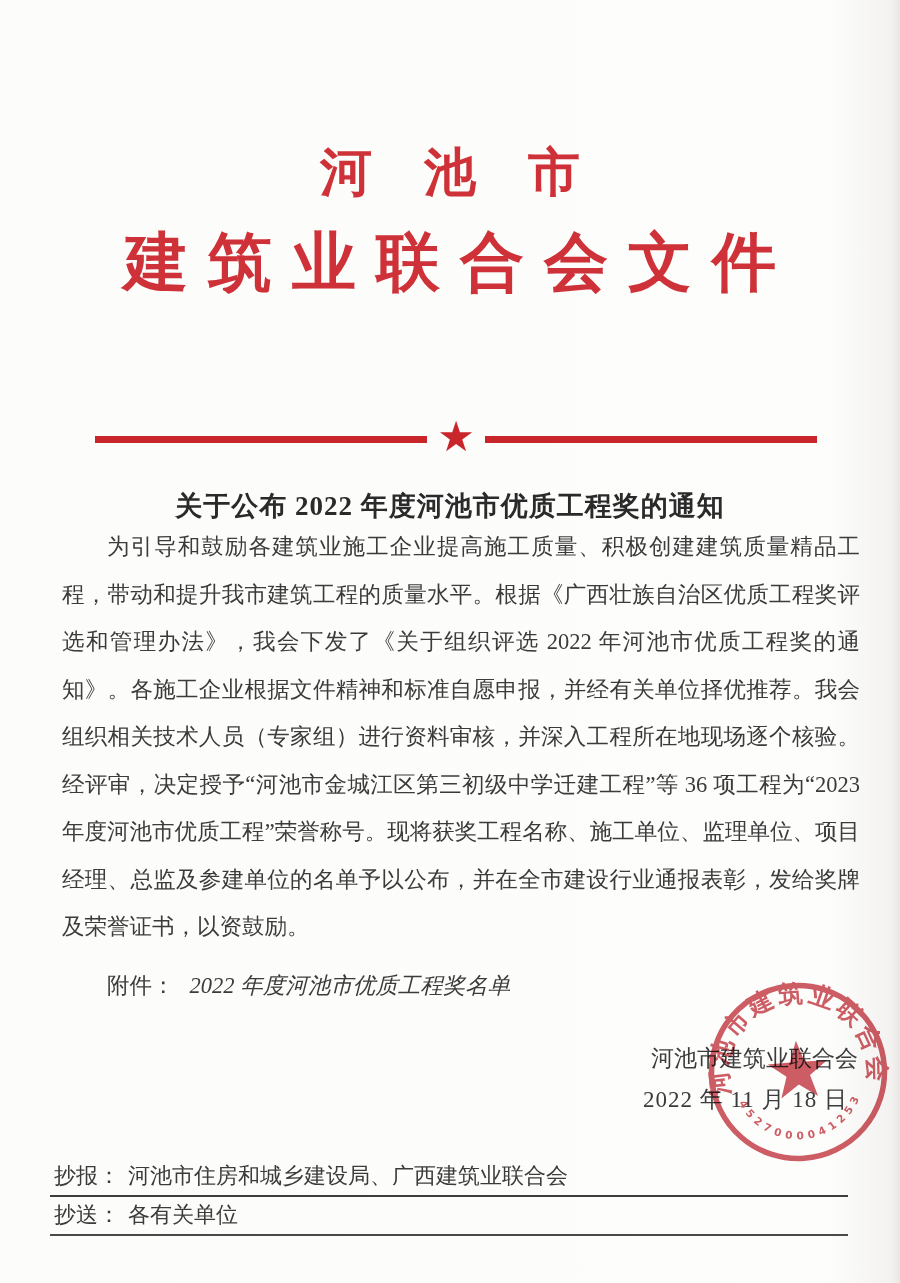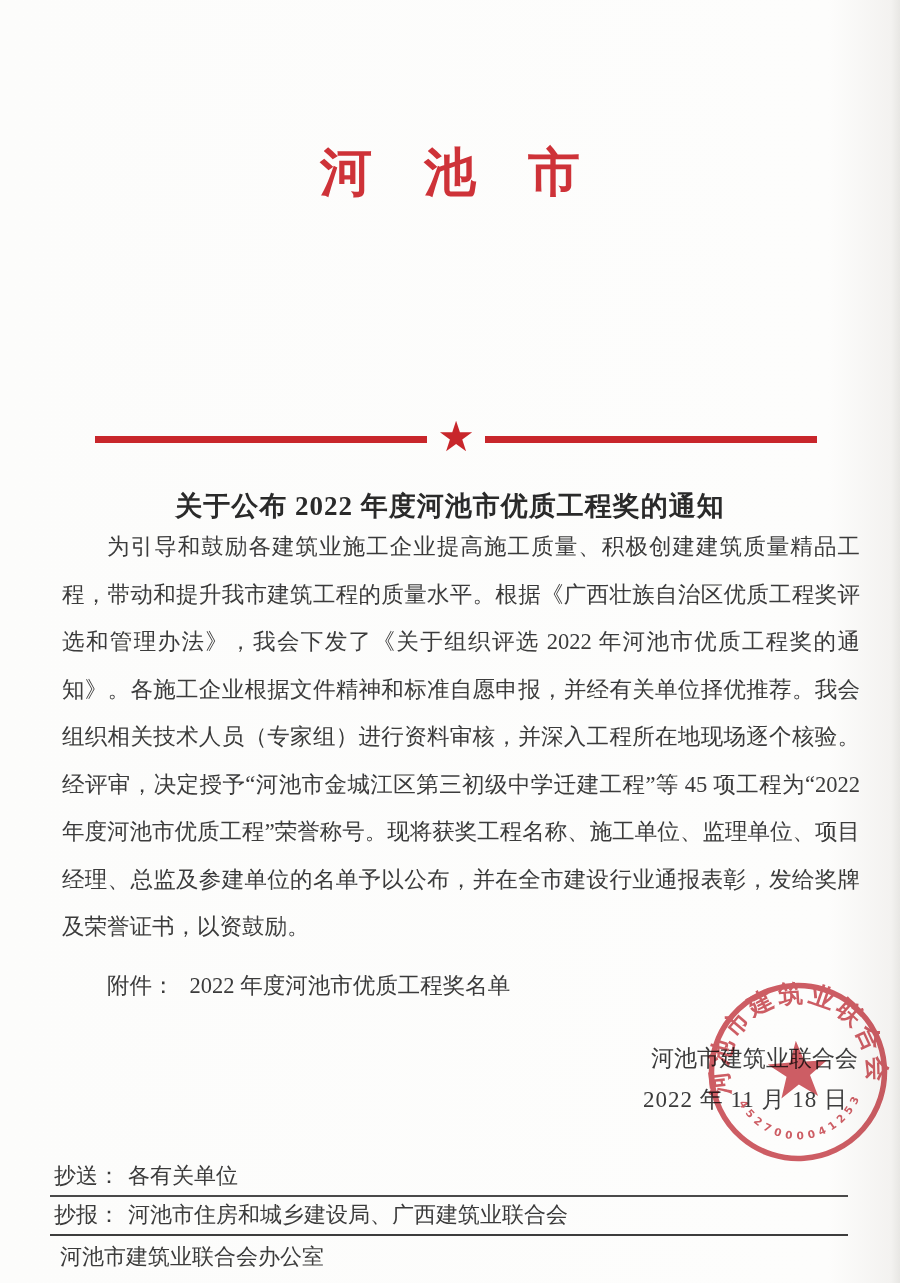--- a/index.html
+++ b/index.html
@@ -64,21 +64,21 @@
   
   .body-block {
     position: absolute; top: 523px; left: 62px; width: 798px;
     font-size: 22.5px; line-height: 47.5px;
     text-align: justify;
     color: var(--text, #3b3b3b);
   }
   .body-block p { margin: 0; }
   .para { text-indent: 2em; }
   .attachment { text-indent: 2em; margin-top: 11px !important; }
-  .attachment-text { margin-left: 15px; }
+  .attachment-text { margin-left: 15px; font-style: italic; }
 
   
   .signature {
     position: absolute; top: 1038px; left: 0; width: 858px;
     text-align: right;
     font-size: 23px; line-height: 41px;
     color: var(--text, #3b3b3b);
   }
   .signature .sig-date { padding-right: 10px; letter-spacing: 1px; }
 
@@ -115,50 +115,50 @@
   .cc-row2 { border-bottom: 2px solid #4a4a4a; }
   .cc-label { margin-right: 8px; }
   .office-row { padding: 6px 0 0 10px; }
 </style>
 </head>
 <body>
 
 <div class="page">
 
   <div class="lh-city">河池市</div>
+  <div class="lh-org">建筑业联合会文件</div>
 
 
   <div class="red-rule">
     <span class="rule-line"></span>
     <span class="rule-star">★</span>
     <span class="rule-line"></span>
   </div>
 
   <h1 class="doc-title">关于公布 2022 年度河池市优质工程奖的通知</h1>
 
   <div class="body-block">
-    <p class="para">为引导和鼓励各建筑业施工企业提高施工质量、积极创建建筑质量精品工程，带动和提升我市建筑工程的质量水平。根据《广西壮族自治区优质工程奖评选和管理办法》，我会下发了《关于组织评选 2022 年河池市优质工程奖的通知》。各施工企业根据文件精神和标准自愿申报，并经有关单位择优推荐。我会组织相关技术人员（专家组）进行资料审核，并深入工程所在地现场逐个核验。经评审，决定授予“河池市金城江区第三初级中学迁建工程”等 45 项工程为“2022 年度河池市优质工程”荣誉称号。现将获奖工程名称、施工单位、监理单位、项目经理、总监及参建单位的名单予以公布，并在全市建设行业通报表彰，发给奖牌及荣誉证书，以资鼓励。</p>
+    <p class="para">为引导和鼓励各建筑业施工企业提高施工质量、积极创建建筑质量精品工程，带动和提升我市建筑工程的质量水平。根据《广西壮族自治区优质工程奖评选和管理办法》，我会下发了《关于组织评选 2022 年河池市优质工程奖的通知》。各施工企业根据文件精神和标准自愿申报，并经有关单位择优推荐。我会组织相关技术人员（专家组）进行资料审核，并深入工程所在地现场逐个核验。经评审，决定授予“河池市金城江区第三初级中学迁建工程”等 36 项工程为“2023 年度河池市优质工程”荣誉称号。现将获奖工程名称、施工单位、监理单位、项目经理、总监及参建单位的名单予以公布，并在全市建设行业通报表彰，发给奖牌及荣誉证书，以资鼓励。</p>
     <p class="attachment"><span>附件：</span><span class="attachment-text">2022 年度河池市优质工程奖名单</span></p>
   </div>
 
   <div class="signature">
     <div class="sig-org">河池市建筑业联合会</div>
     <div class="sig-date">2022 年 11 月 18 日</div>
   </div>
 
   <div class="seal">
     <svg viewBox="0 0 200 200">
       <circle class="seal-ring" cx="100" cy="100" r="94" stroke-width="6"></circle>
       <path id="sealTopArc" d="M 26,122 A 77,77 0 1 1 174,122" fill="none"></path>
       <text class="seal-text"><textPath href="#sealTopArc" startOffset="50%" text-anchor="middle">河池市建筑业联合会</textPath></text>
       <polygon class="seal-star" points="100,66 107.9,89.1 132.3,89.5 112.8,104.2 120,127.5 100,113.5 80,127.5 87.2,104.2 67.7,89.5 92.1,89.1"></polygon>
       <path id="sealBottomArc" d="M 34,130 A 72,72 0 0 0 166,130" fill="none"></path>
       <text class="seal-number"><textPath href="#sealBottomArc" startOffset="50%" text-anchor="middle">4527000041253</textPath></text>
     </svg>
   </div>
 
   <div class="footer">
+    <div class="cc-row cc-row1"><span class="cc-label">抄报：</span><span>河池市住房和城乡建设局、广西建筑业联合会</span></div>
     <div class="cc-row cc-row2"><span class="cc-label">抄送：</span><span>各有关单位</span></div>
-    <div class="cc-row cc-row1"><span class="cc-label">抄报：</span><span>河池市住房和城乡建设局、广西建筑业联合会</span></div>
-    <div class="office-row">河池市建筑业联合会办公室</div>
   </div>
 
 </div>
 
 </body></html>

